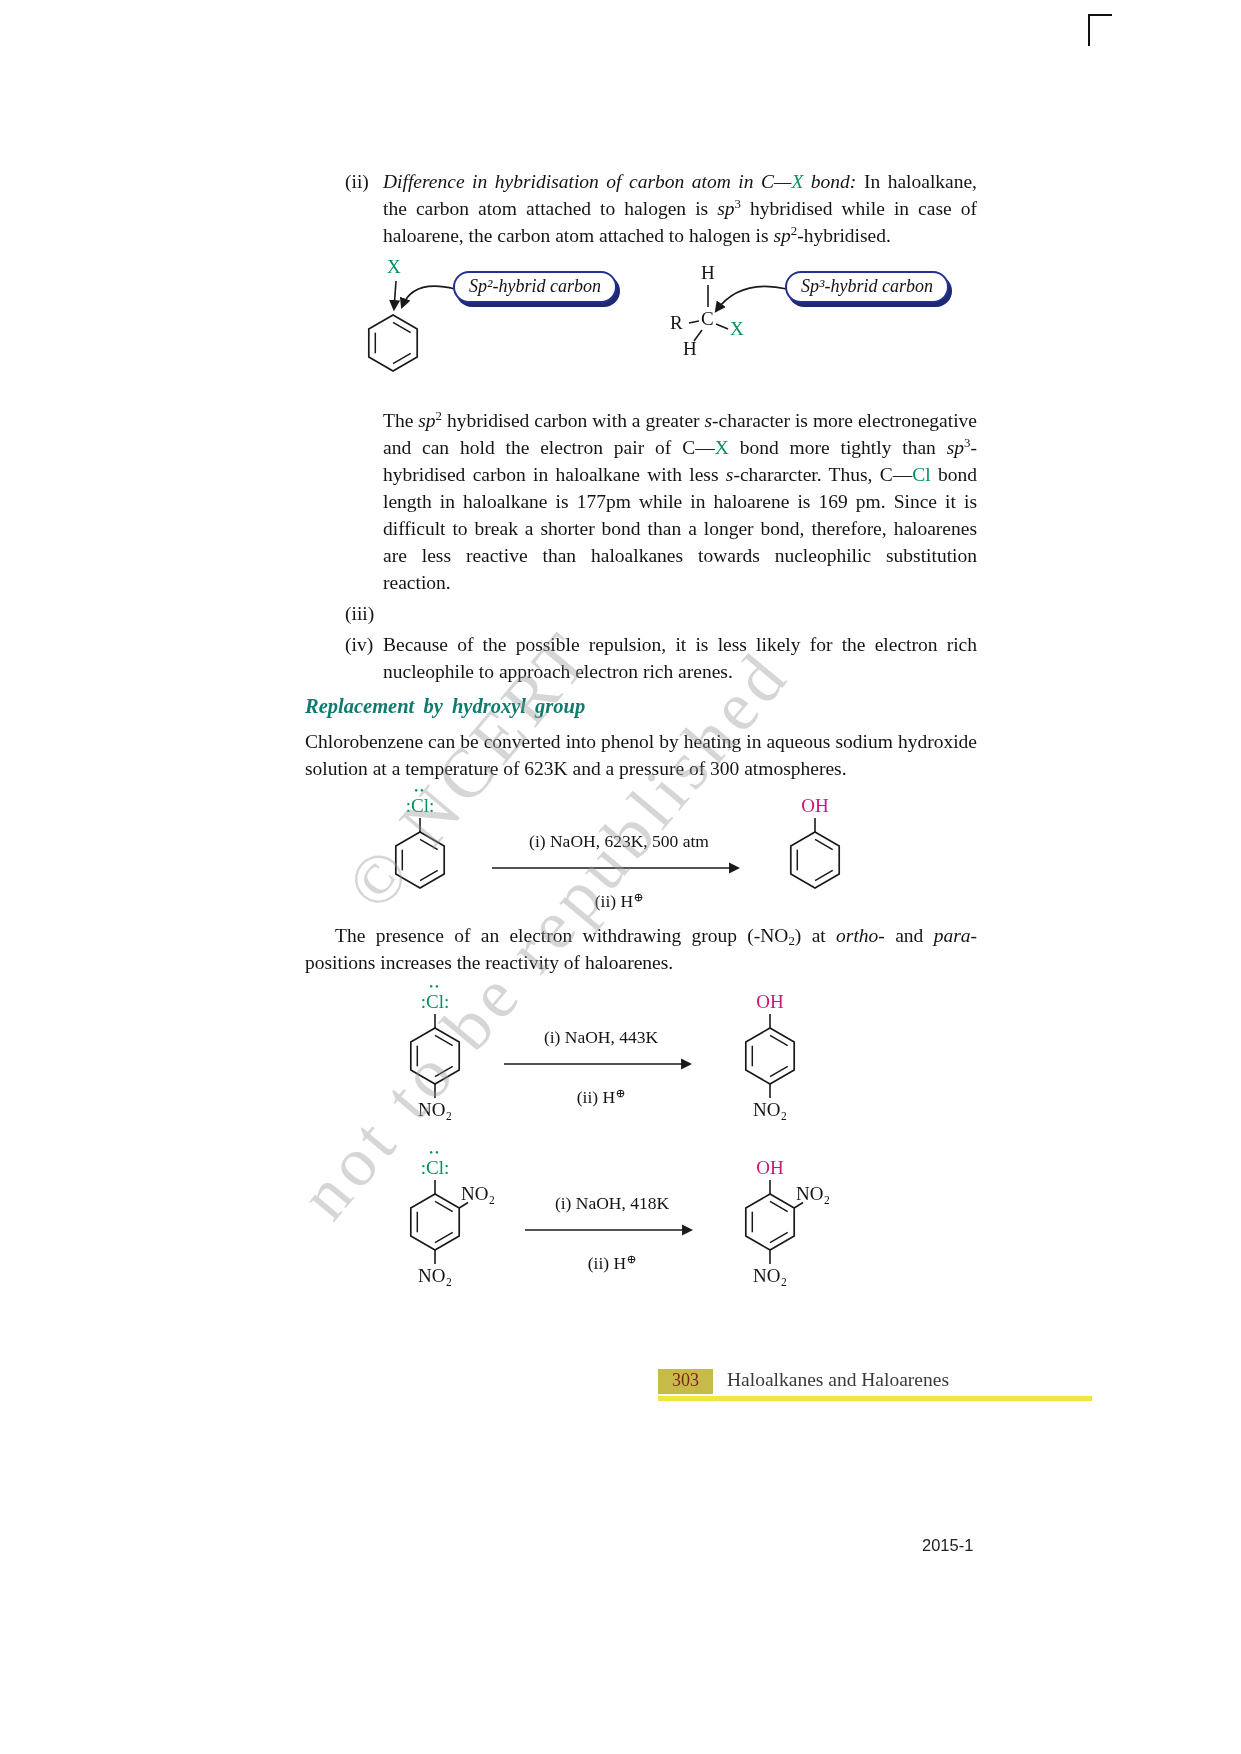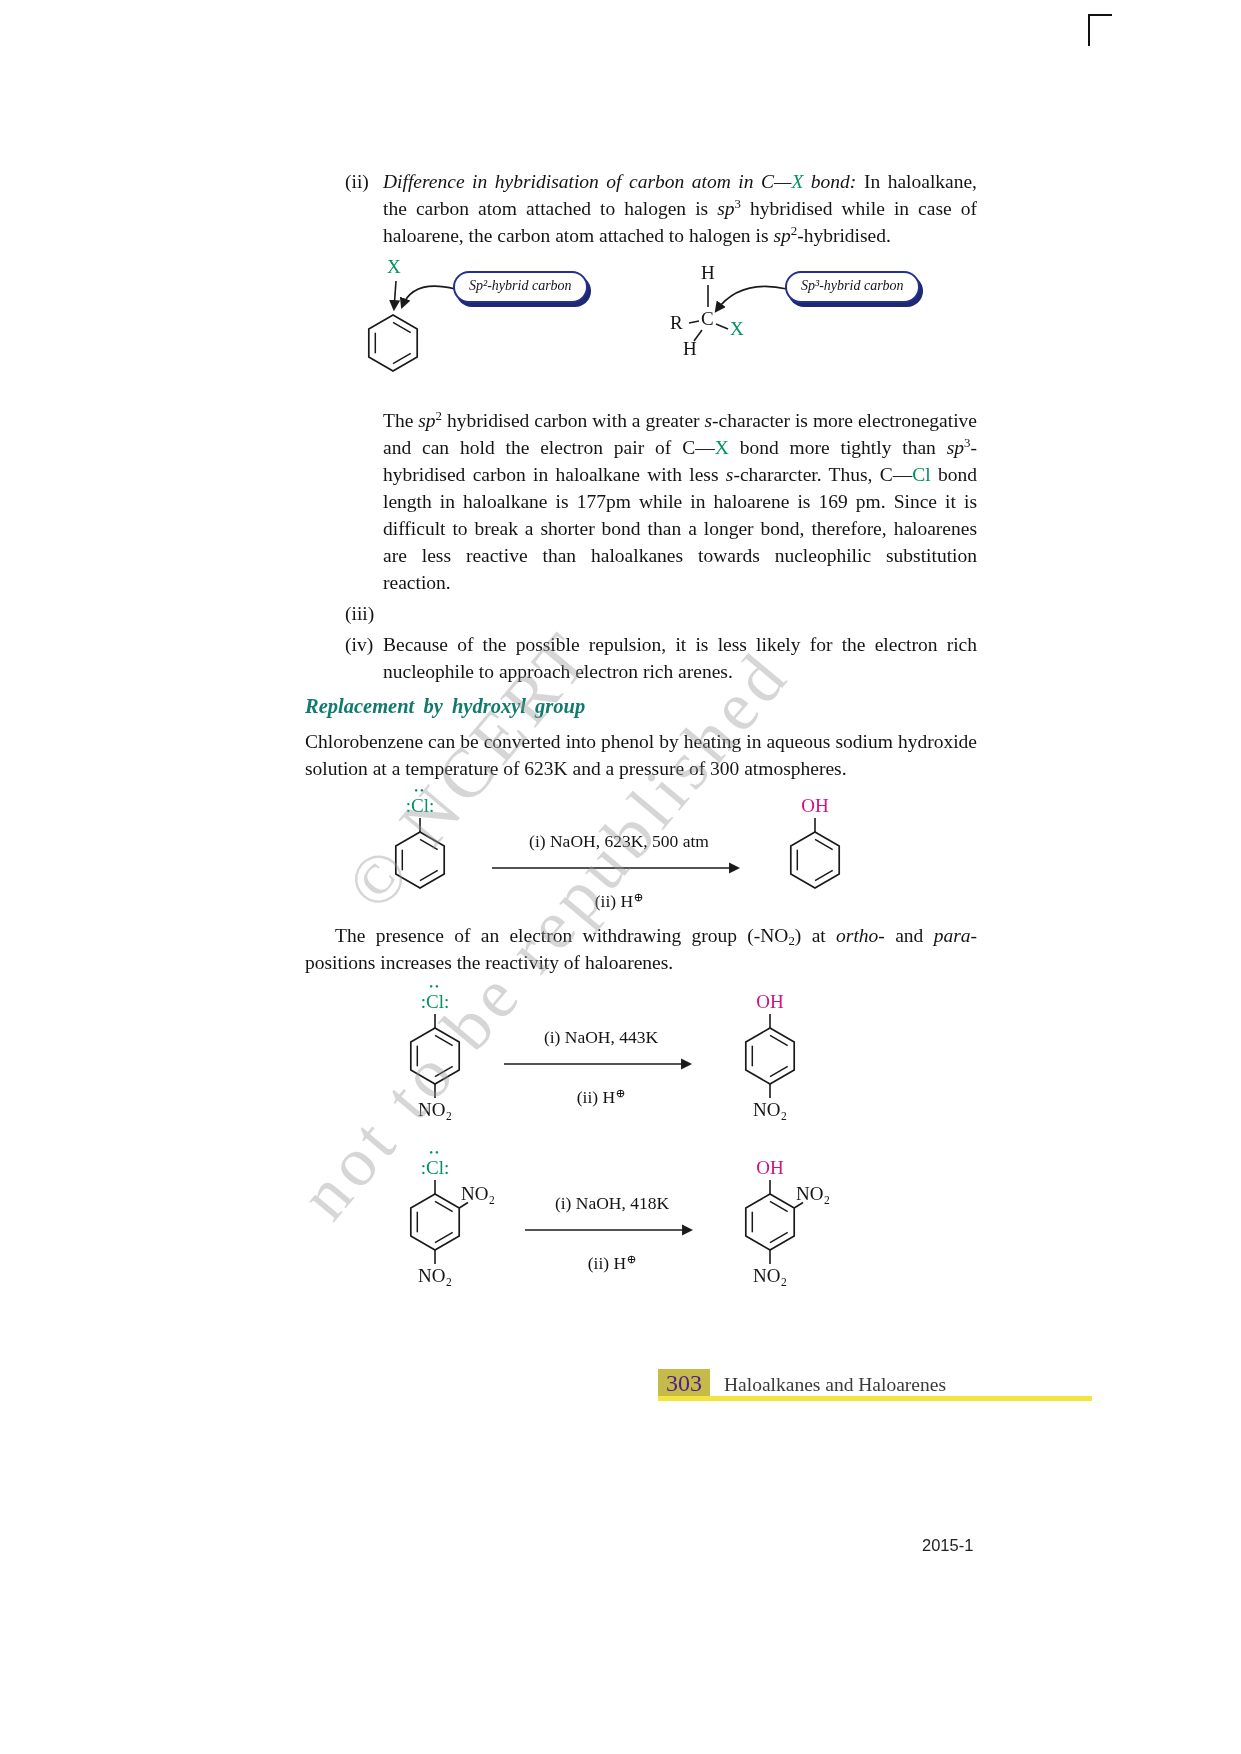--- a/index.html
+++ b/index.html
@@ -31,38 +31,38 @@
   }
 
   
   .diagram{position:relative}
   .diagram svg line,.diagram svg path,.ringsvg line{stroke:#1a1a1a;stroke-width:1.6;fill:none}
   .atom{font-size:19px;line-height:20px;display:inline-block}
   .green{color:var(--green,#00925c)}
   .magenta{color:var(--magenta,#d0147f)}
   .pill{
     position:absolute;background:#fff;border:2px solid var(--pill-border,#23308f);
-    border-radius:22px;padding:2px 14px 4px;font-style:italic;font-size:14px;line-height:22px;
+    border-radius:22px;padding:2px 14px 4px;font-style:italic;font-size:18px;line-height:22px;
     box-shadow:3px 4px 0 0 #1d2a72;white-space:nowrap;text-align:center;
   }
 
   .molecule{position:absolute;width:68px;display:flex;flex-direction:column;align-items:center;text-align:center}
   .dots{height:10px;font-size:11px;line-height:9px;letter-spacing:2px}
   .spacer{height:10px}
   .ortho-label{position:absolute;white-space:nowrap}
 
   .rxn-arrow{position:absolute;text-align:center}
   .cond{font-size:17.5px;line-height:22px;white-space:nowrap}
   .cond-top{margin-bottom:2px}
   .cond-bottom{margin-top:9px}
   .oplus{font-size:12px;vertical-align:0.5em;line-height:0}
 
   
   .footer-row{position:absolute;left:658px;top:1369px;white-space:nowrap}
-  .page-num{display:inline-block;background:var(--footer-olive,#c6ba48);padding:1px 8px 3px;font-size:24px;color:#4c1d95}
+  .page-num{display:inline-block;background:var(--footer-olive,#c6ba48);padding:1px 14px 3px;font-size:18px;color:#7f1d1d}
   .chapter{margin-left:10px;font-size:19.5px;color:#3a3a3a}
   .footer-bar{position:absolute;left:658px;top:1396px;width:434px;height:5px;background:var(--footer-yellow,#f4e53e)}
   .edition{position:absolute;left:922px;top:1536px;font-size:16.5px;color:#222;font-family:"Liberation Sans","DejaVu Sans",sans-serif}
 
   
   .corner-v{position:absolute;left:1088px;top:14px;width:2px;height:32px;background:#111}
   .corner-h{position:absolute;left:1088px;top:14px;width:24px;height:2px;background:#111}
 
   
   .wm{

